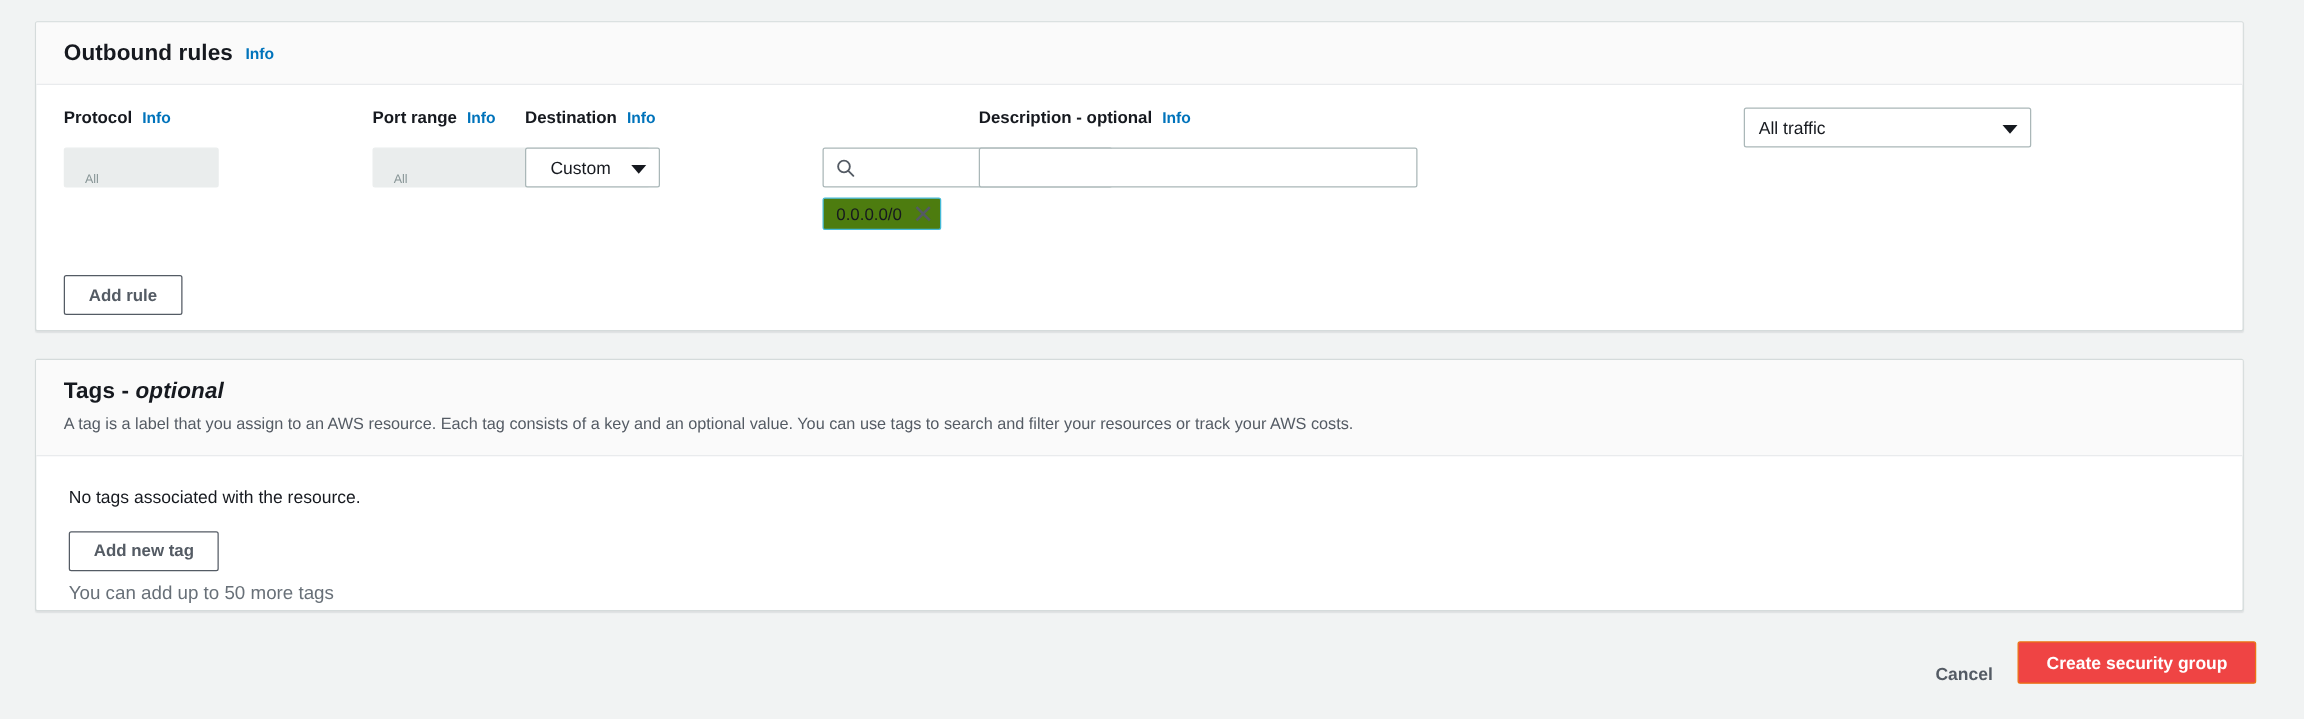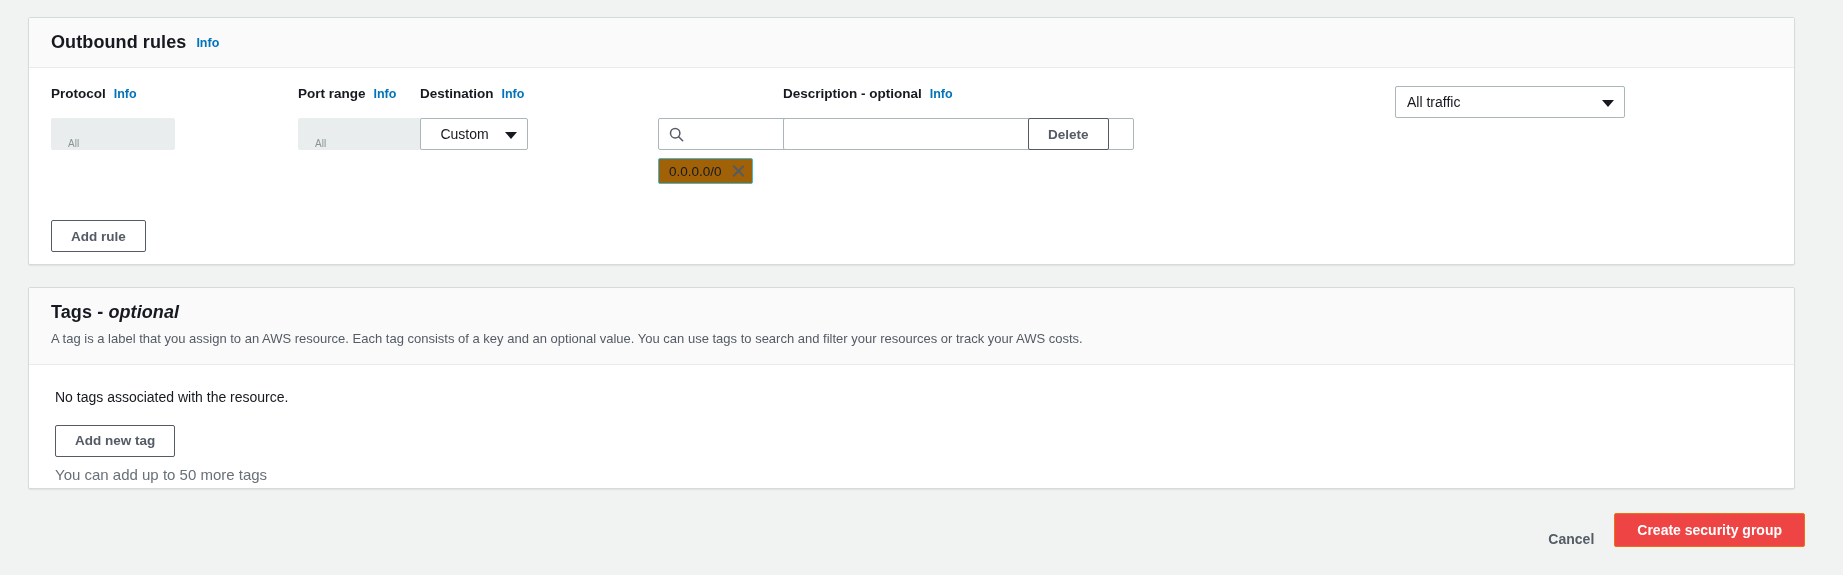--- a/index.html
+++ b/index.html
@@ -138,21 +138,21 @@
   
   .token {
     margin-top: 8px;
     display: inline-flex;
     align-items: center;
     gap: 9px;
     height: 26px;
     padding: 0 7px 0 10px;
     border: 1px solid #44b9d6;
     border-radius: 2px;
-    background: #a16207;
+    background: #4d7c0f;
     font-size: 13.5px;
     color: #16191f;
     white-space: nowrap;
   }
   .token .x {
     width: 14px; height: 14px;
     position: relative;
     cursor: pointer;
     flex: 0 0 auto;
   }
@@ -280,23 +280,20 @@
             <span class="x"></span>
           </div>
         </div>
 
         <div class="cell">
           <div class="text-ctl w-desc">
             <span></span>
           </div>
         </div>
 
-        <div class="cell">
-          <button class="btn">Delete</button>
-        </div>
       </div>
 
       <div class="add-rule-wrap">
         <button class="btn">Add rule</button>
       </div>
     </div>
   </section>
 
   <section class="panel" id="panel-tags">
 

